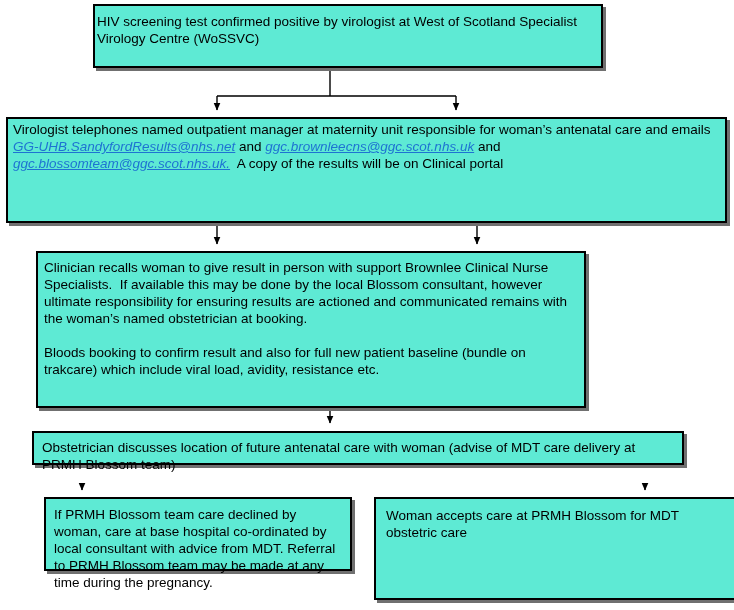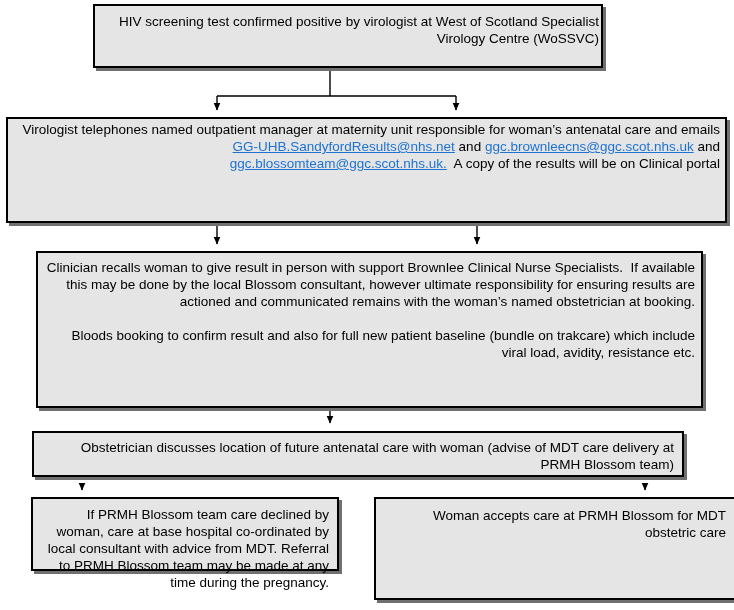--- a/index.html
+++ b/index.html
@@ -4,34 +4,34 @@
 <style>
   html, body { margin:0; padding:0; background:#ffffff; }
   .canvas {
     position:relative; width:734px; height:610px; background:var(--c-background,#fff);
     font-family:"Liberation Sans","DejaVu Sans",sans-serif;
     font-size:13.5px; line-height:17px; color:var(--c-text,#000);
   }
   .connectors { position:absolute; left:0; top:0; width:734px; height:610px; }
   .cline { stroke:var(--c-border,#000); stroke-width:1.4; fill:none; }
   .box {
-    position:absolute; box-sizing:border-box; background:#e5e5e5;
+    position:absolute; box-sizing:border-box; background:#5eead4;
     border:2px solid var(--c-border,#000);
     box-shadow:3px 3px 0 var(--c-shadow,#707070);
-    text-align:right;
+    text-align:left;
   }
   .box p { margin:0; white-space:pre-wrap; }
   .vspace { height:17px; }
   b.em { font-weight:normal; }
-  a.email { color:var(--c-link,#1e73d2); text-decoration:underline; cursor:pointer; }
+  a.email { color:var(--c-link,#1e73d2); text-decoration:underline; cursor:pointer;font-style:italic; }
   #box-confirm   { left:93px;  top:4px;   width:510px; height:64px;  padding:7px 2px 0; }
   #box-notify    { left:6px;   top:117px; width:721px; height:106px; padding:2px 5px 0; }
-  #box-recall    { left:36px;  top:251px; width:667px; height:157px; padding:6px 6px 0; }
-  #box-discuss   { left:32px;  top:431px; width:652px; height:46px;  padding:6px 8px 0; }
-  #box-declined  { left:31px;  top:497px; width:308px; height:74px; padding:7px 8px 0; }
+  #box-recall    { left:36px;  top:251px; width:550px; height:157px; padding:6px 6px 0; }
+  #box-discuss   { left:32px;  top:431px; width:652px; height:34px;  padding:6px 8px 0; }
+  #box-declined  { left:44px;  top:497px; width:308px; height:74px; padding:7px 8px 0; }
   #box-accepted  { left:374px; top:497px; width:364px; height:103px; padding:8px 10px 0; }
 </style>
 </head>
 <body>
 
 <div class="canvas">
 
   <svg class="connectors" viewBox="0 0 734 610" xmlns="http://www.w3.org/2000/svg" aria-hidden="true">
     <defs>
       <marker id="ah" markerWidth="9" markerHeight="8" refX="7.5" refY="3.5" orient="auto" markerUnits="userSpaceOnUse">

